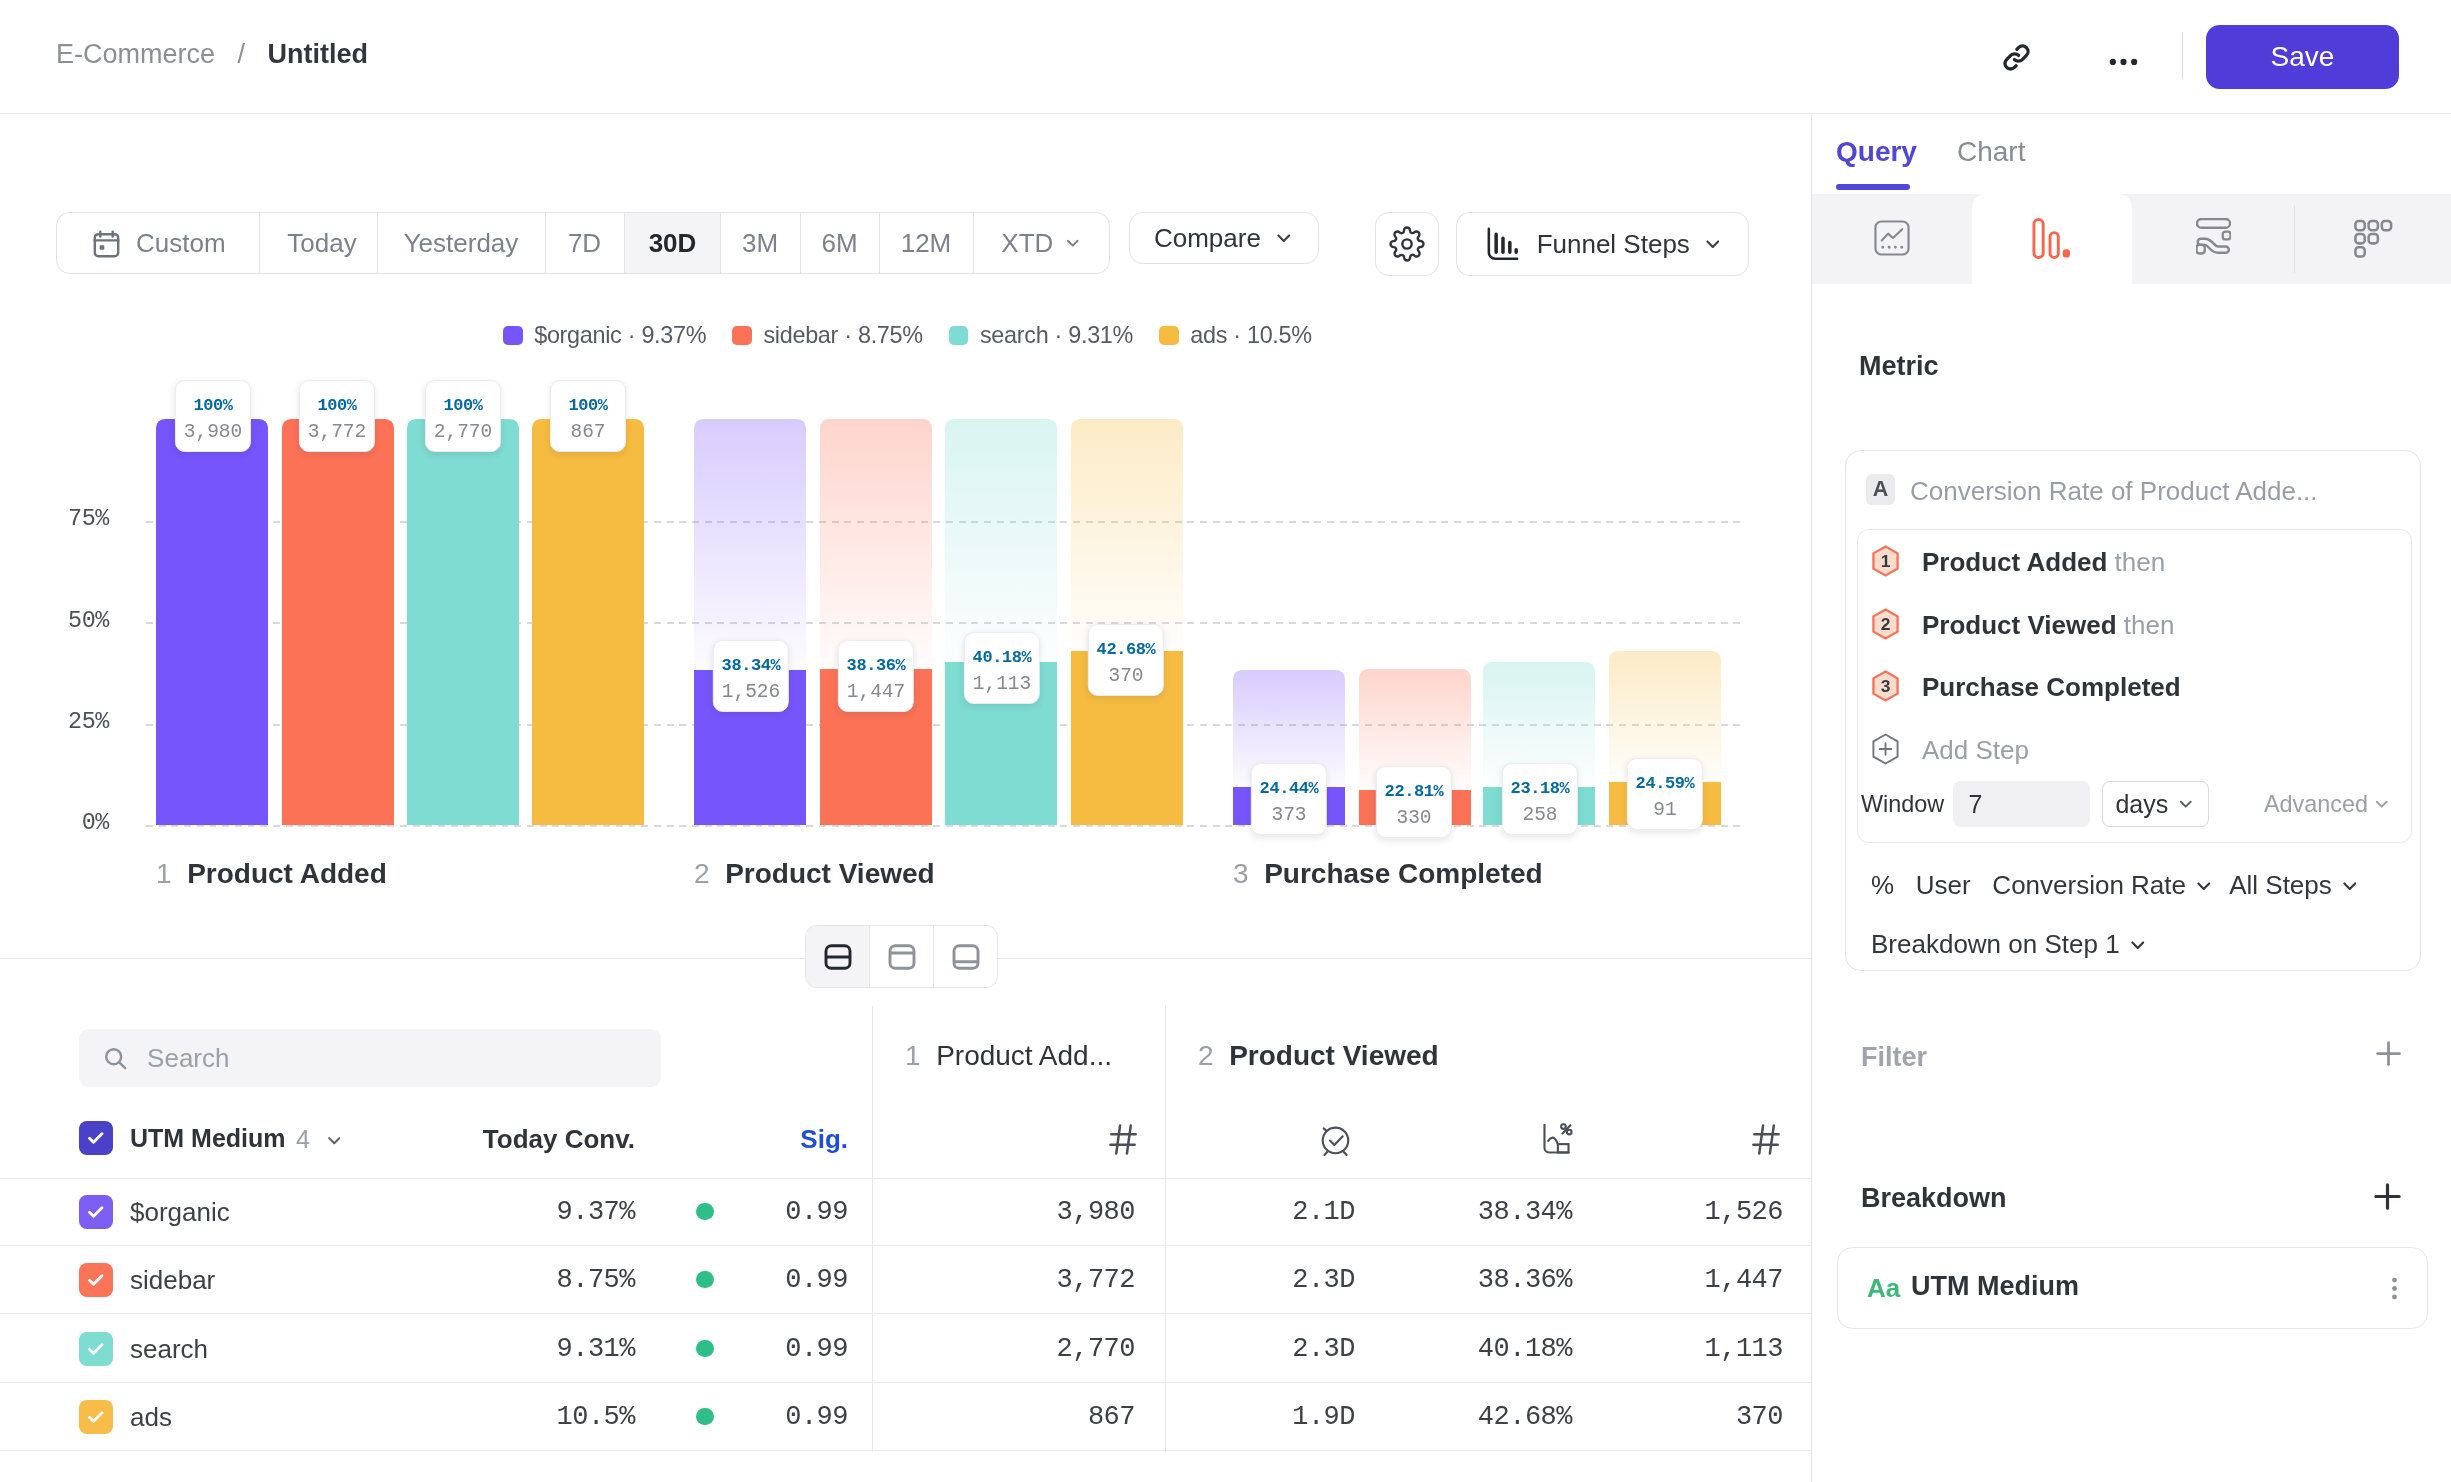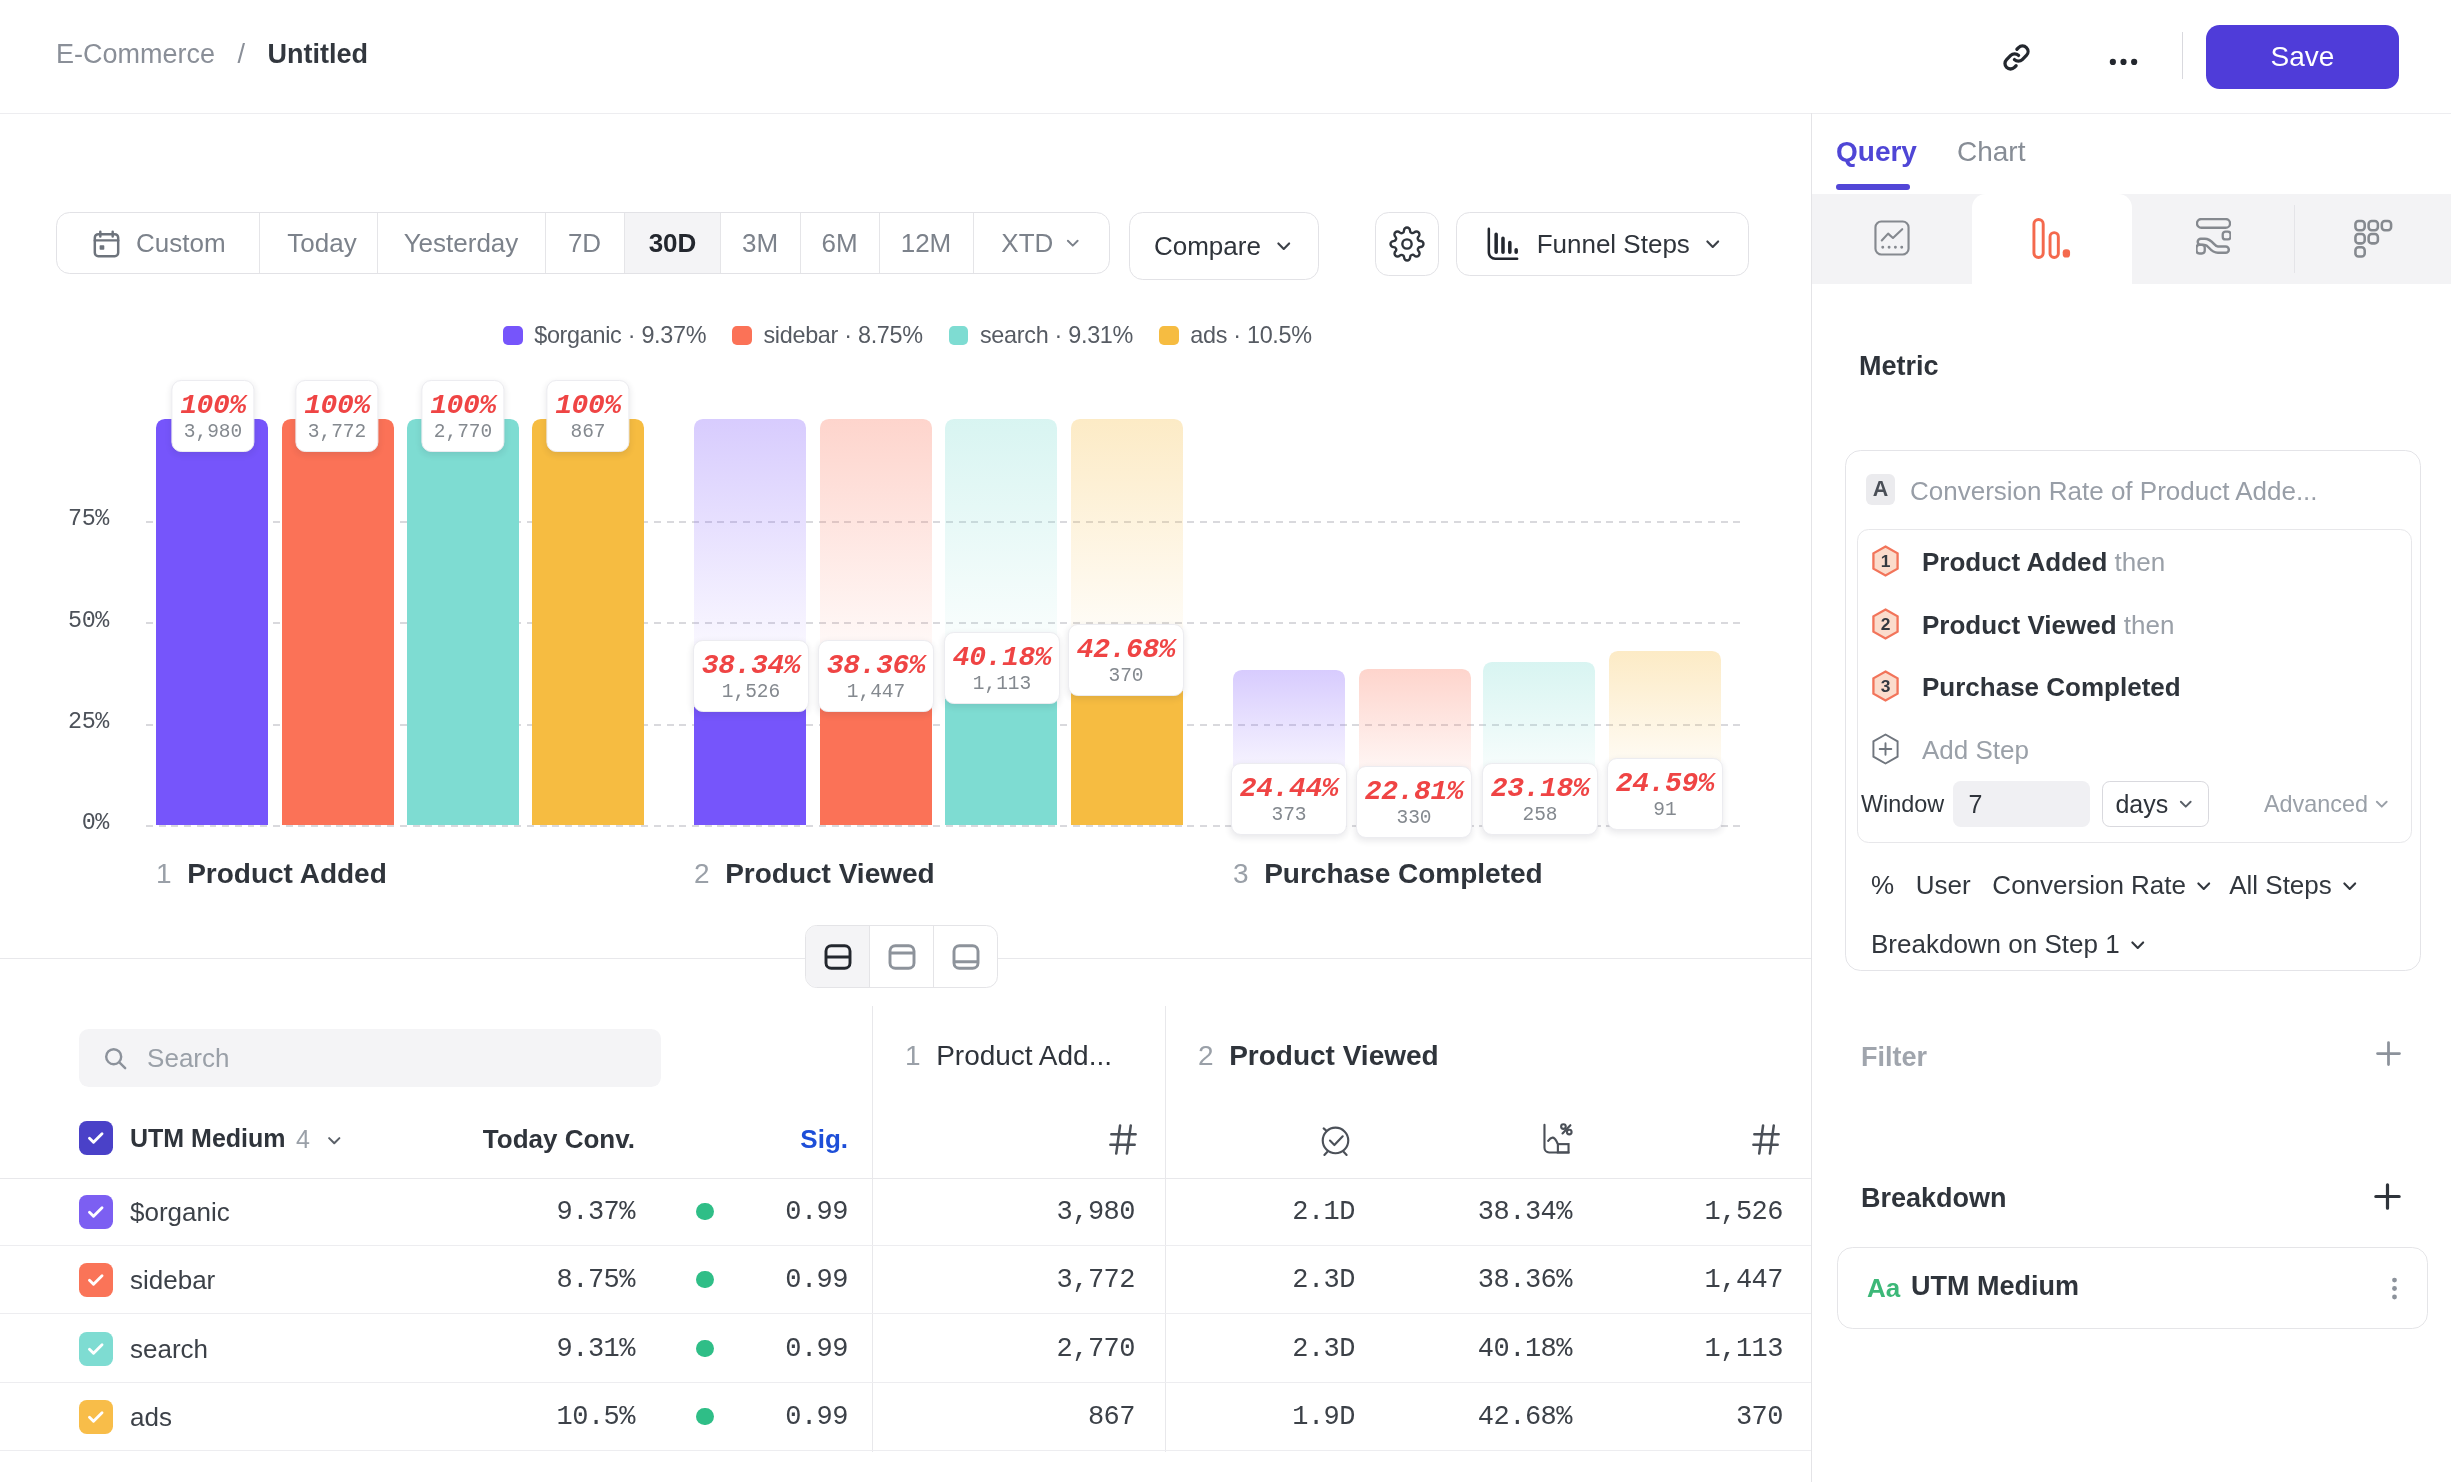--- a/index.html
+++ b/index.html
@@ -3,21 +3,21 @@
 * { margin:0; padding:0; box-sizing:border-box; }
 html,body { width:2452px; height:1482px; background:#fff; font-family:"Liberation Sans",sans-serif; position:relative; overflow:hidden; }
 .abs { position:absolute; }
 .mono { font-family:"Liberation Mono",monospace; }
 .bar { position:absolute; }
 .rt { border-radius:8.8px 8.8px 0 0; }
 .ghost { position:absolute; }
 .grid { position:absolute; height:2px; background:repeating-linear-gradient(to right,#d9d9dd 0 6.8px,transparent 6.8px 12.7px); }
 .axl { position:absolute; font-family:"Liberation Mono",monospace; font-size:23.4px; letter-spacing:-0.4px; color:#4d525a; text-align:right; }
 .lbox { position:absolute; transform:translateX(-50%); background:#fff; border:1px solid #ececf0; border-radius:9.8px; box-shadow:0 2.9px 6.8px rgba(40,40,60,0.10); padding:9.8px 7.8px 6.8px; text-align:center; min-width:76px; }
-.lp { font-family:"Liberation Mono",monospace; font-weight:bold; font-size:28px; letter-spacing:-0.4px; color:#ef4444; line-height:29px;font-style:italic; }
+.lp { font-family:"Liberation Mono",monospace; font-weight:bold; font-size:17px; letter-spacing:-0.4px; color:#0369a1; line-height:29px; }
 .lc { font-family:"Liberation Mono",monospace; font-size:19.5px; color:#84898f; line-height:24.4px; }
 .btn { position:absolute; border:1px solid #e2e2e6; border-radius:13.7px; background:#fff; display:flex; align-items:center; justify-content:center; color:#2f343b; font-size:26px; }
 .seg { position:absolute; top:0; height:60px; display:flex; align-items:center; justify-content:center; color:#7c828b; font-size:26px; }
 .seg.sel { background:#f4f4f6; color:#23272e; font-weight:bold; }
 .segsep { position:absolute; top:0; width:1px; height:60px; background:#e5e5e8; }
 .ico { display:inline-flex; align-items:center; }
 .cbx { position:absolute; left:79px; top:50%; margin-top:-16.6px; width:34px; height:34px; border-radius:7.8px; display:inline-flex; align-items:center; justify-content:center; }
 .trow { position:absolute; left:0; width:1811px; height:68px; border-bottom:1px solid #ededf0; }
 .rname { position:absolute; left:130px; top:50%; transform:translateY(-50%); font-size:26px; color:#3c4148; }
 .rnum { position:absolute; top:50%; transform:translateY(-50%); font-size:27px; letter-spacing:-0.5px; color:#3c4148; text-align:right; }
@@ -64,21 +64,21 @@
 <div class="segsep" style="left:743px"></div>
 <div class="seg" style="left:822px;width:94px;">12M</div>
 <div class="segsep" style="left:822px"></div>
 <div class="seg" style="left:916px;width:138px;">XTD<span class="ico" style="margin-left:9.8px">
         <svg width="19.5" height="19.5" viewBox="0 0 24 24" fill="none" stroke="#7c828b" stroke-width="2.4" stroke-linecap="round" stroke-linejoin="round">
           <path d="M6 9.5l6 6 6-6"></path>
         </svg>
       </span></div>
 <div class="segsep" style="left:916px"></div>
 </div>
-<div class="btn" style="left:1129px;top:212px;width:190px;height:68px">Compare<span class="ico" style="margin-left:11.7px">
+<div class="btn" style="left:1129px;top:212px;width:190px;height:52px">Compare<span class="ico" style="margin-left:11.7px">
       <svg width="21.5" height="21.5" viewBox="0 0 24 24" fill="none" stroke="#3c4148" stroke-width="2.4" stroke-linecap="round" stroke-linejoin="round">
         <path d="M6 9.5l6 6 6-6"></path>
       </svg>
     </span></div>
 <div class="btn" style="left:1375px;top:212px;width:64px;height:64px">
     <svg width="36" height="36" viewBox="0 0 24 24" fill="none" stroke="#2f343b" stroke-width="1.6" stroke-linecap="round" stroke-linejoin="round">
       <circle cx="12" cy="12" r="3.1"></circle>
       <path d="M19.4 15a1.65 1.65 0 0 0 .33 1.82l.06.06a2 2 0 0 1 0 2.83 2 2 0 0 1-2.83 0l-.06-.06a1.65 1.65 0 0 0-1.82-.33 1.65 1.65 0 0 0-1 1.51V21a2 2 0 0 1-2 2 2 2 0 0 1-2-2v-.09A1.65 1.65 0 0 0 9 19.4a1.65 1.65 0 0 0-1.82.33l-.06.06a2 2 0 0 1-2.83 0 2 2 0 0 1 0-2.83l.06-.06a1.65 1.65 0 0 0 .33-1.82 1.65 1.65 0 0 0-1.51-1H3a2 2 0 0 1-2-2 2 2 0 0 1 2-2h.09A1.65 1.65 0 0 0 4.6 9a1.65 1.65 0 0 0-.33-1.82l-.06-.06a2 2 0 0 1 0-2.83 2 2 0 0 1 2.83 0l.06.06a1.65 1.65 0 0 0 1.82.33H9a1.65 1.65 0 0 0 1-1.51V3a2 2 0 0 1 2-2 2 2 0 0 1 2 2v.09a1.65 1.65 0 0 0 1 1.51 1.65 1.65 0 0 0 1.82-.33l.06-.06a2 2 0 0 1 2.83 0 2 2 0 0 1 0 2.83l-.06.06a1.65 1.65 0 0 0-.33 1.82V9a1.65 1.65 0 0 0 1.51 1H21a2 2 0 0 1 2 2 2 2 0 0 1-2 2h-.09a1.65 1.65 0 0 0-1.51 1z"></path>
     </svg>
   </div>

